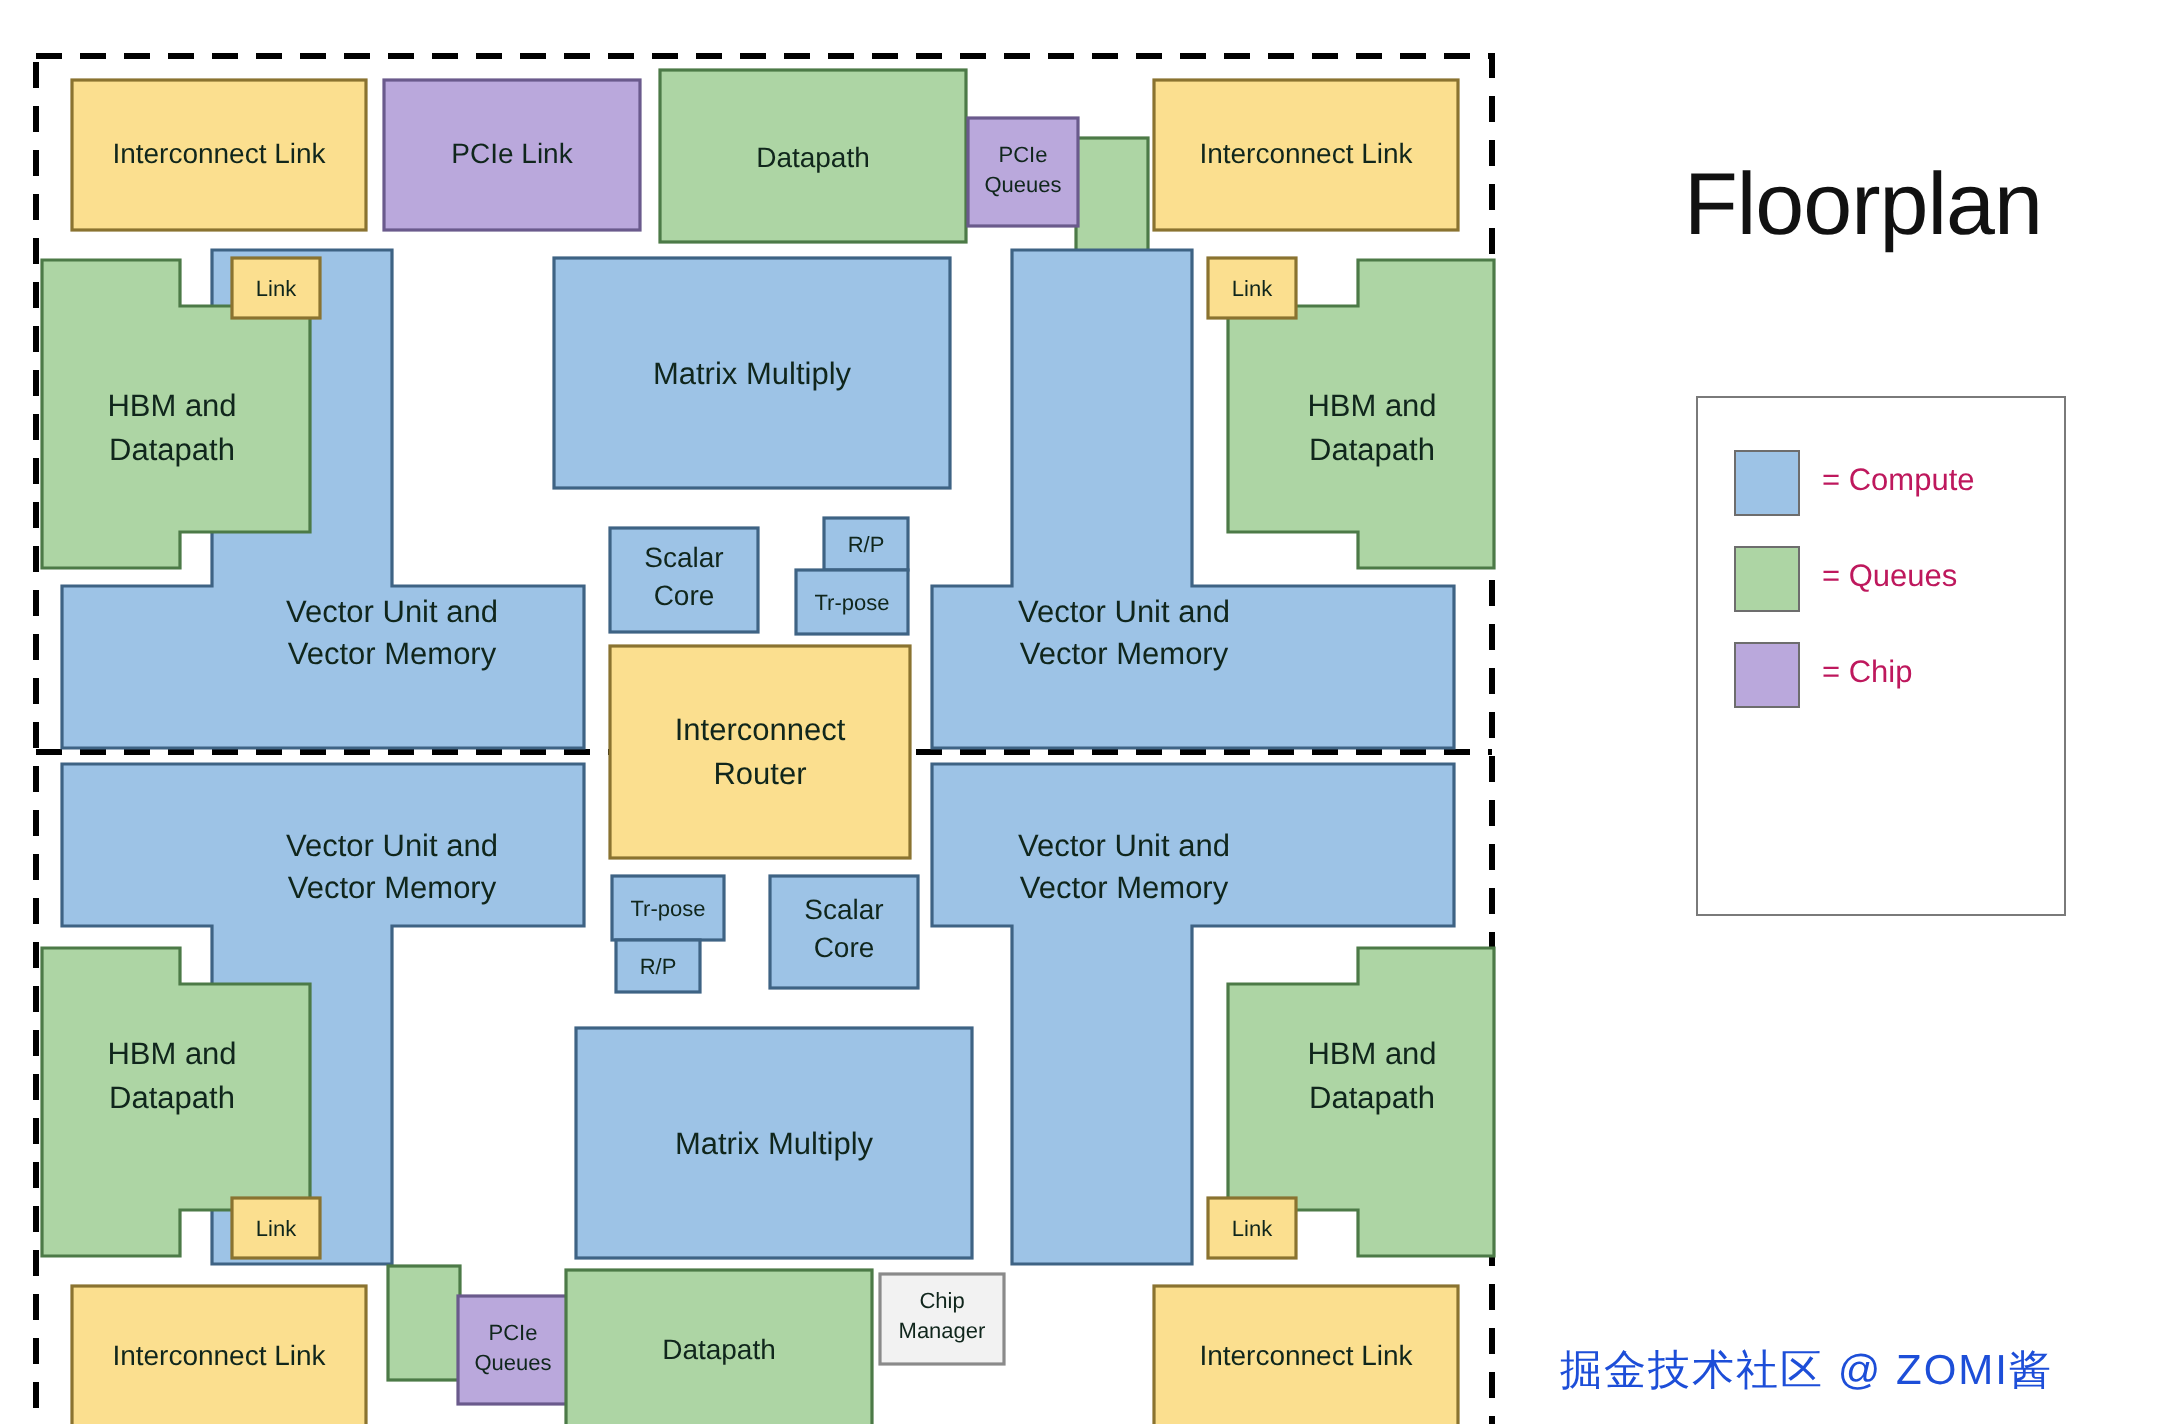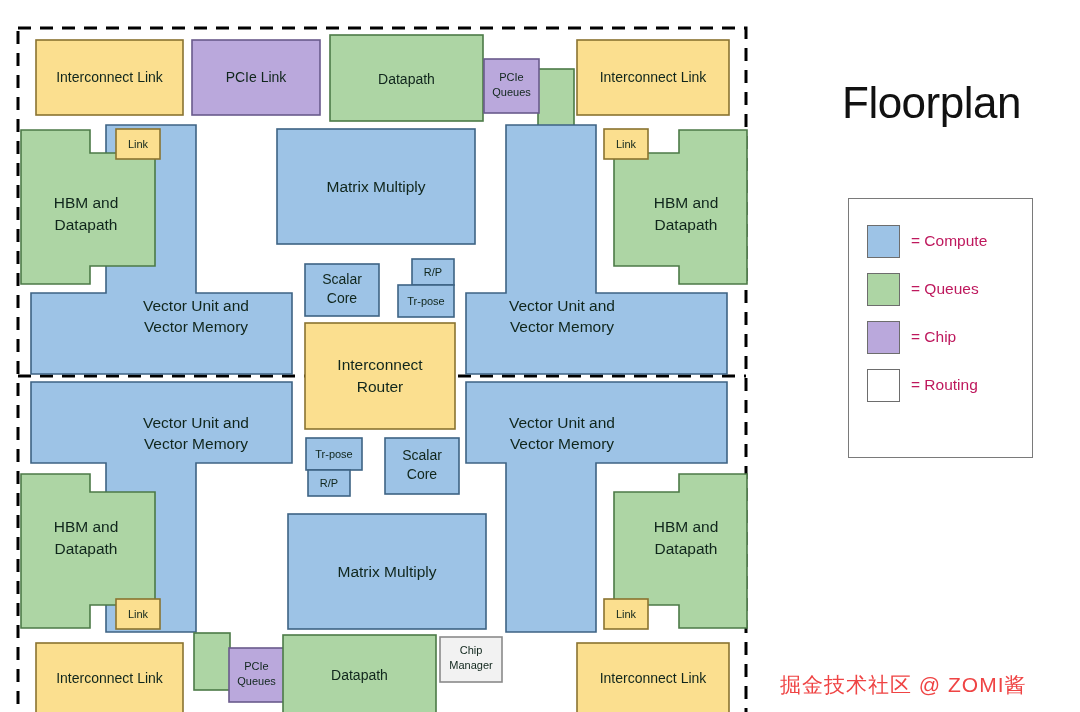--- a/index.html
+++ b/index.html
@@ -78,21 +78,21 @@
     color: #be185d;
     white-space: nowrap;
     font-family: "Liberation Sans", sans-serif;
   }
   #watermark {
     position: absolute;
     left: 780px;
     top: 655px;
     width: 290px;
     font-size: 21px;
-    color: #ef4444;
+    color: #1d4ed8;
     font-family: "Liberation Sans", sans-serif;
     letter-spacing: 1px;
     white-space: nowrap;
     user-select: none;
   }
 </style>
 </head>
 <body>
 
 <div id="root">
@@ -296,23 +296,19 @@
         <span class="legend-swatch" style="background:#ADD5A4"></span>
         <span class="legend-label">= Queues</span>
       </div>
 
 
       <div class="legend-row">
         <span class="legend-swatch" style="background:#BAA8DC"></span>
         <span class="legend-label">= Chip</span>
       </div>
 
-      <div class="legend-row">
-        <span class="legend-swatch" style="background:#FFFFFF"></span>
-        <span class="legend-label">= Routing</span>
-      </div>
 
     </div>
   </div>
 
   <div id="watermark">掘金技术社区 @ ZOMI酱</div>
 
 </div>
 
 </body></html>

